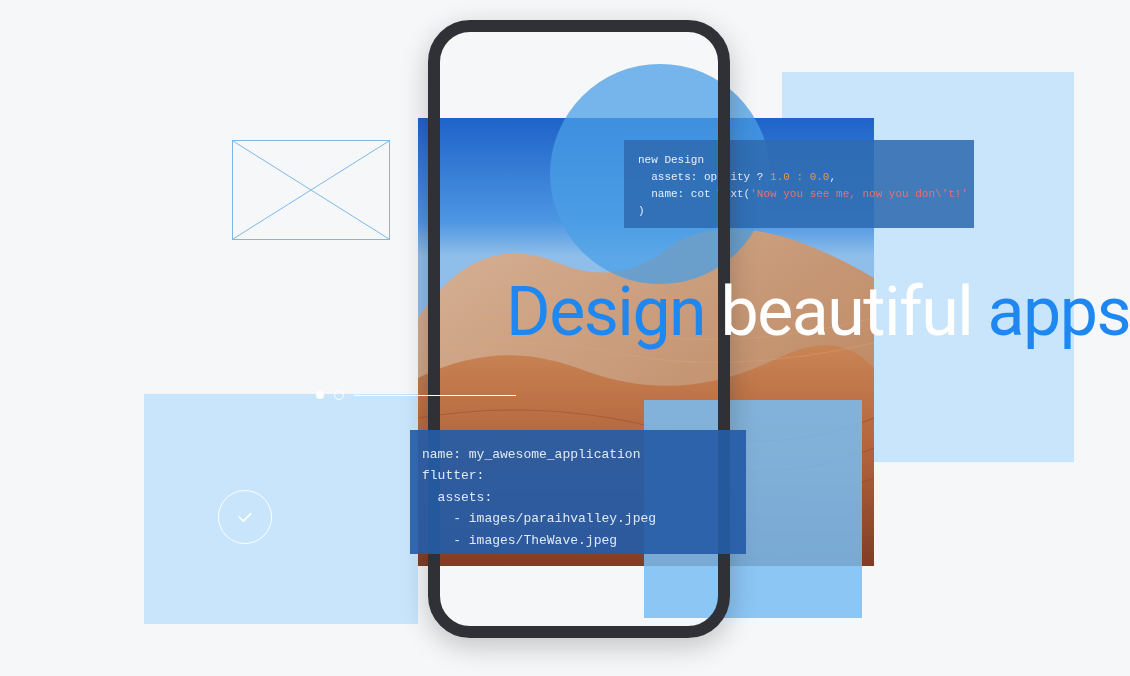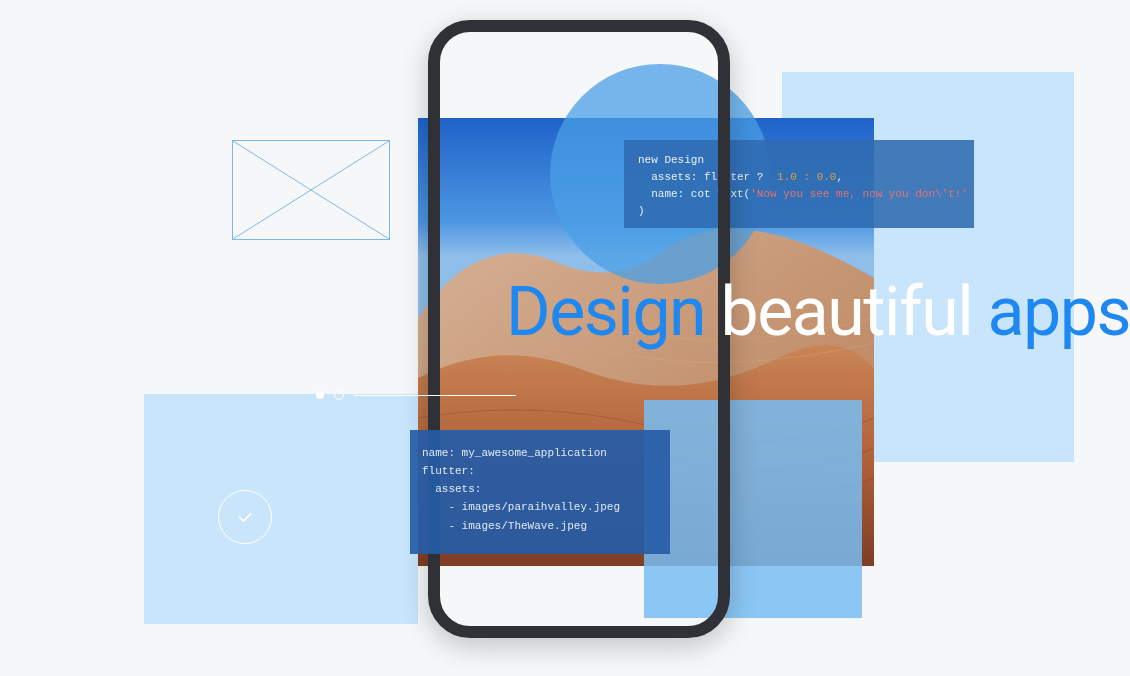--- a/index.html
+++ b/index.html
@@ -147,34 +147,34 @@
       height: 88px;
       background: rgba(47,107,177,0.88);
       padding: 12px 14px;
       font-family: "SFMono-Regular", Consolas, "Liberation Mono", Menlo, monospace;
       font-size: 11px;
       line-height: 1.55;
       color: #e6eef9;
       white-space: pre;
       overflow: hidden;
     }
-    .code-top .num { color: #d2a04c; margin-left: 7px; }
+    .code-top .num { color: #d2a04c; }
     .code-top .str { color: #e57373; }
 
     
     .code-bottom {
       position: absolute;
       left: 410px;
       top: 430px;
-      width: 260px;
+      width: 336px;
       height: 124px;
       background: rgba(37,92,167,0.92);
       padding: 14px 12px;
       font-family: "SFMono-Regular", Consolas, "Liberation Mono", Menlo, monospace;
-      font-size: 11px;
+      font-size: 13px;
       line-height: 1.65;
       color: #dfe9f6;
       white-space: pre;
       overflow: hidden;
     }
 
     
     .headline {
       position: absolute;
       left: 0;
@@ -239,21 +239,21 @@
   <div class="midblue-square"></div>
 
   <div class="wireframe">
     <svg viewBox="0 0 158 100" preserveAspectRatio="none">
       <line x1="0" y1="0" x2="158" y2="100" stroke="#7db7e8" stroke-width="1"></line>
       <line x1="158" y1="0" x2="0" y2="100" stroke="#7db7e8" stroke-width="1"></line>
     </svg>
   </div>
 
   <div class="code-top"><span>new Design</span>
-<span>  assets: </span><span>flutter ? </span><span class="num">1.0 : 0.0</span><span>,</span>
+<span>  assets: </span><span>opacity ? </span><span class="num">1.0 : 0.0</span><span>,</span>
 <span>  name: co</span><span>t Text(</span><span class="str">'Now you see me, now you don\'t!'</span>
 <span>)</span></div>
 
   <div class="phone"></div>
 
   <div class="code-bottom"><span>name: my_awesome_application</span>
 <span>flutter:</span>
 <span>  assets:</span>
 <span>    - images/paraihvalley.jpeg</span>
 <span>    - images/TheWave.jpeg</span></div>

